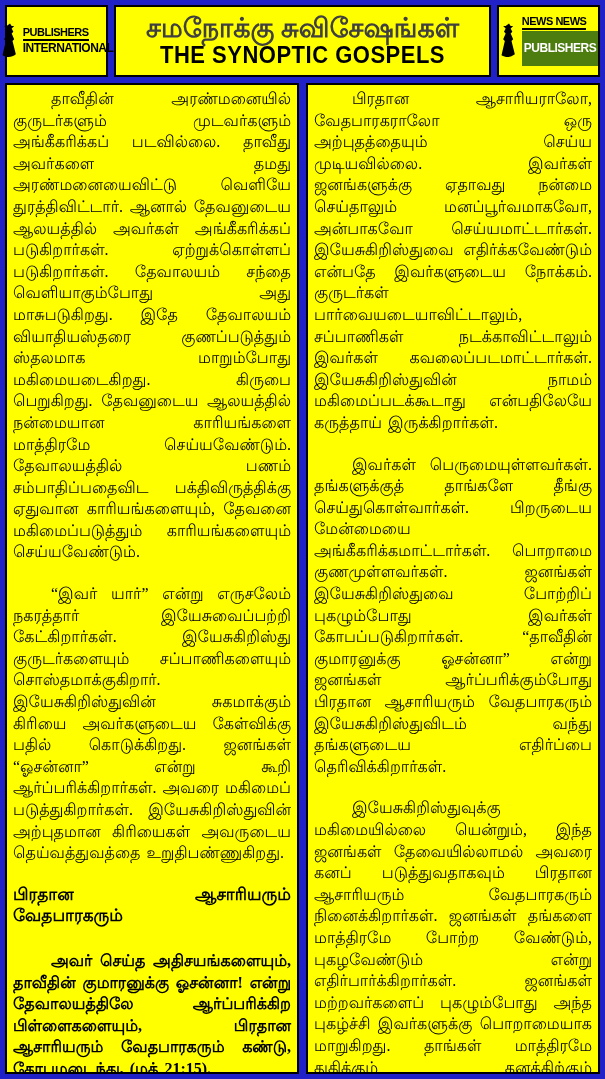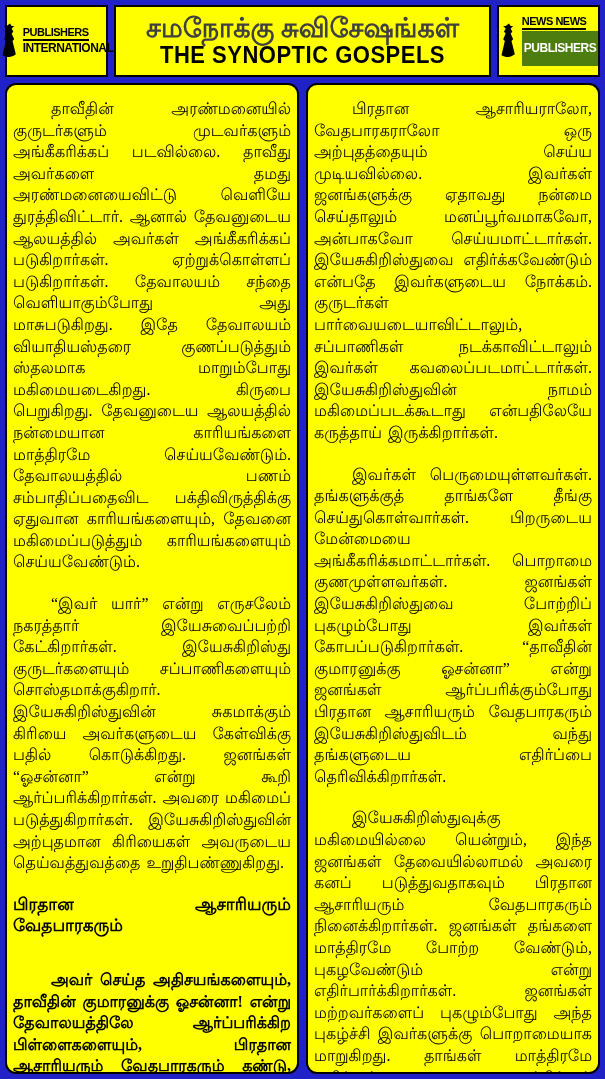--- a/index.html
+++ b/index.html
@@ -17,23 +17,23 @@
   .logo-fig svg{width:100%;height:100%;}
   .logo-text{display:flex;flex-direction:column;align-items:flex-start;line-height:1.05;}
   .logo-l1{font-family:"Liberation Sans","DejaVu Sans",sans-serif;font-weight:bold;font-size:11px;letter-spacing:-0.5px;border-bottom:2px solid #000;padding-bottom:1px;color:#000;white-space:nowrap;}
   .logo-l2{font-family:"Liberation Sans","DejaVu Sans",sans-serif;font-weight:bold;font-size:12px;letter-spacing:-0.5px;color:#000;white-space:nowrap;margin-top:1px;}
   .logo-l2.inverse{background:#4d7c0f;color:#fff;padding:11px 2px;}
   .title-box{flex:1;display:flex;flex-direction:column;align-items:center;justify-content:center;gap:3px;}
   .title-tamil{font-size:27px;font-weight:bold;color:#404040;line-height:1;}
   .title-english{font-family:"Liberation Sans","DejaVu Sans",sans-serif;font-size:22px;font-weight:bold;color:#000;line-height:1;letter-spacing:0.5px;transform:scaleY(1.05);}
   
   .body-row{flex:1;display:flex;gap:7px;min-height:0;}
-  .column{flex:1;padding:13px 6px 0 6px;overflow:hidden;border-radius:11px;}
+  .column{flex:1;padding:3px 6px 0 6px;overflow:hidden;}
   .para{margin:0 0 20px 0;text-align:justify;text-indent:38px;font-size:16px;line-height:21.6px;color:#000;word-spacing:2px;}
-  .para.heading{font-weight:bold;text-indent:0;font-size:17px;word-spacing:8px;margin-bottom:32px;}
+  .para.heading{font-weight:bold;text-indent:0;font-size:17px;word-spacing:8px;margin-bottom:23px;}
   .para.bold{font-weight:bold;}
   .para:last-child{margin-bottom:12px;}
 </style>
 </head>
 <body>
 
 <div class="page">
 
   <div class="header">
 

